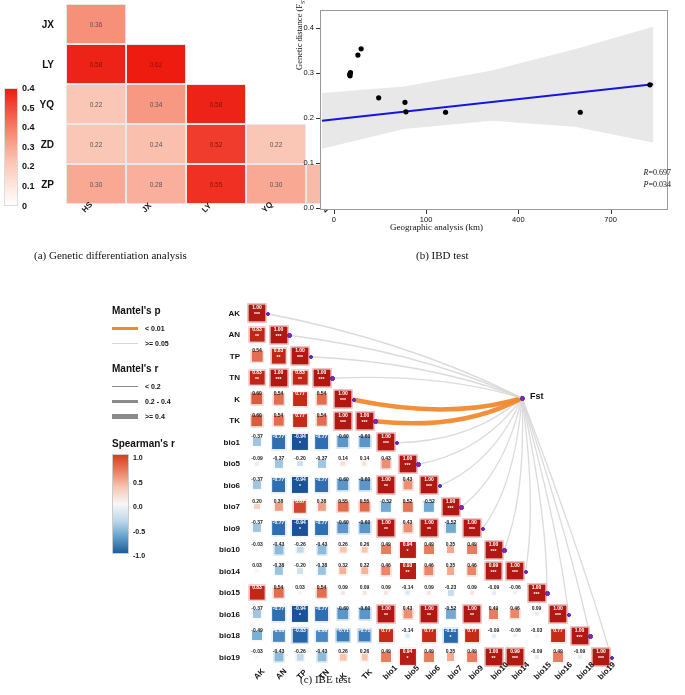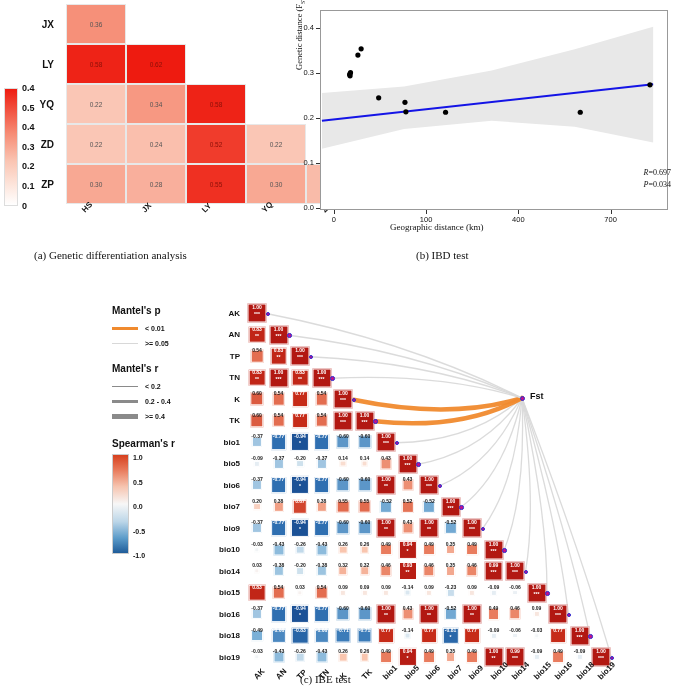--- a/index.html
+++ b/index.html
@@ -179,21 +179,21 @@
       <div class="b-ytickmark" style="left: 16px; top: 208px;"></div>
       <div class="b-xtick" style="left: 21.84px; top: 215px;">0</div>
       <div class="b-xtickmark" style="left: 33.84px; top: 210px;"></div>
       <div class="b-xtick" style="left: 114.107px; top: 215px;">100</div>
       <div class="b-xtickmark" style="left: 126.107px; top: 210px;"></div>
       <div class="b-xtick" style="left: 206.373px; top: 215px;">400</div>
       <div class="b-xtickmark" style="left: 218.373px; top: 210px;"></div>
       <div class="b-xtick" style="left: 298.64px; top: 215px;">700</div>
       <div class="b-xtickmark" style="left: 310.64px; top: 210px;"></div>
     </div>
-  <div id="b-xlab">Geographic distance (km)</div>
+  <div id="b-xlab">Geographic analysis (km)</div>
   <div id="b-ylab">Genetic distance (F<i></i><sub style="font-size: 6px;">ST</sub>)</div>
   <div class="b-stat" id="b-statr" style="top:168px;"><i>R</i>=0.697</div>
   <div class="b-stat" id="b-statp" style="top:180px;"><i>P</i>=0.034</div>
 </div>
 
 <div class="fig" id="panel-c">
   <svg id="c-links" width="685" height="410" style="position:absolute;left:0;top:0;">
       <path d="M 611.5 372.75 Q 579.75 263.875 522 113" fill="none" stroke="#d9d9d9" stroke-width="1.3" stroke-linecap="round" opacity="0.95"></path>
       <path d="M 590 351.25 Q 569 253.125 522 113" fill="none" stroke="#d9d9d9" stroke-width="1.3" stroke-linecap="round" opacity="0.95"></path>
       <path d="M 568.5 329.75 Q 558.25 242.375 522 113" fill="none" stroke="#d9d9d9" stroke-width="1.3" stroke-linecap="round" opacity="0.95"></path>

